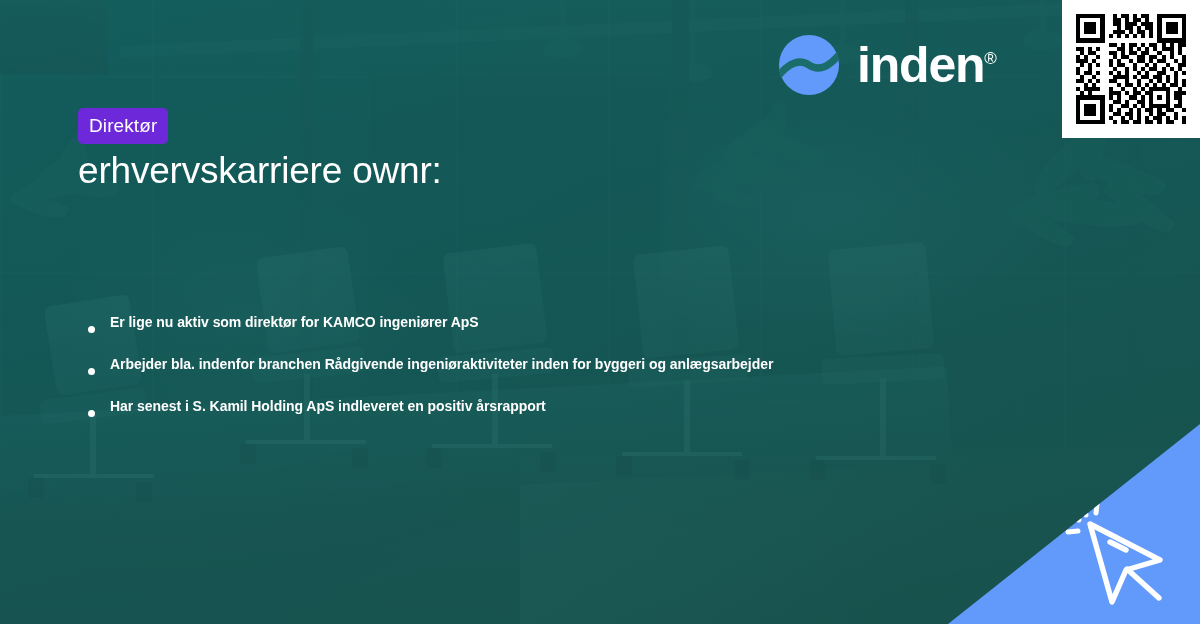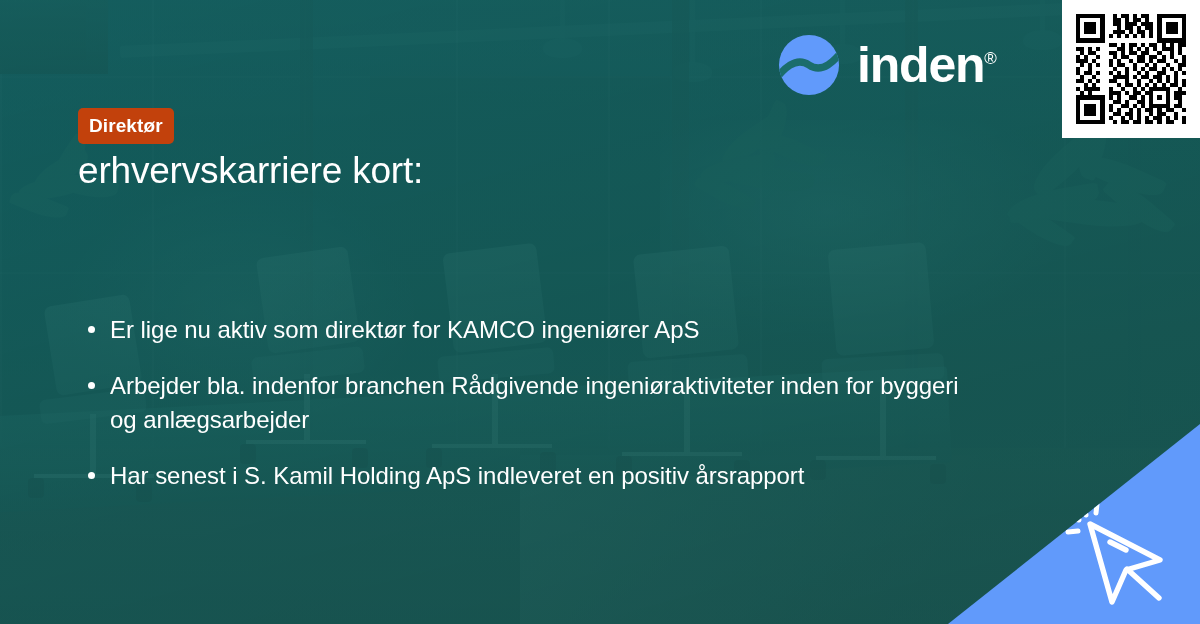--- a/index.html
+++ b/index.html
@@ -245,22 +245,22 @@
     position: absolute;
     left: 84px; top: 313px;
     width: 900px;
     margin: 0;
     padding: 0;
     list-style: none;
   }
   .bullets li {
     position: relative;
     color: #ffffff;
-    font-size: 24px;
-    font-weight: 400;
+    font-size: 14px;
+    font-weight: 700;
     line-height: 1.42;
     padding-left: 26px;
     margin-bottom: 22px;
     letter-spacing: -.05px;
   }
   .bullets li::before {
     content: "";
     position: absolute;
     left: 4px; top: 13px;
     width: 7px; height: 7px;
@@ -597,22 +597,22 @@
           <rect x="13" y="27" width="1" height="1"></rect>
         <rect x="15" y="27" width="2" height="1"></rect>
           <rect x="19" y="27" width="1" height="1"></rect>
         <rect x="21" y="27" width="1" height="1"></rect>
           <rect x="23" y="27" width="2" height="1"></rect>
       </g>
     </svg>
   </div>
 
   <div class="content">
-    <span class="badge" style="background: #c2410c; font-weight: bold;">Direktør</span>
-    <h2 class="subhead">erhvervskarriere kort:</h2>
+    <span class="badge" style="background: #6d28d9;">Direktør</span>
+    <h2 class="subhead">erhvervskarriere ownr:</h2>
   </div>
 
   <ul class="bullets">
     <li>Er lige nu aktiv som direktør for KAMCO ingeniører ApS</li>
     <li>Arbejder bla. indenfor branchen Rådgivende ingeniøraktiviteter inden for byggeri og anlægsarbejder</li>
     <li>Har senest i S. Kamil Holding ApS indleveret en positiv årsrapport</li>
   </ul>
 
   <div class="corner-wedge" style="--accent: #619afb;">
     <svg class="cursor-mark" viewBox="0 0 118 112" aria-hidden="true">

